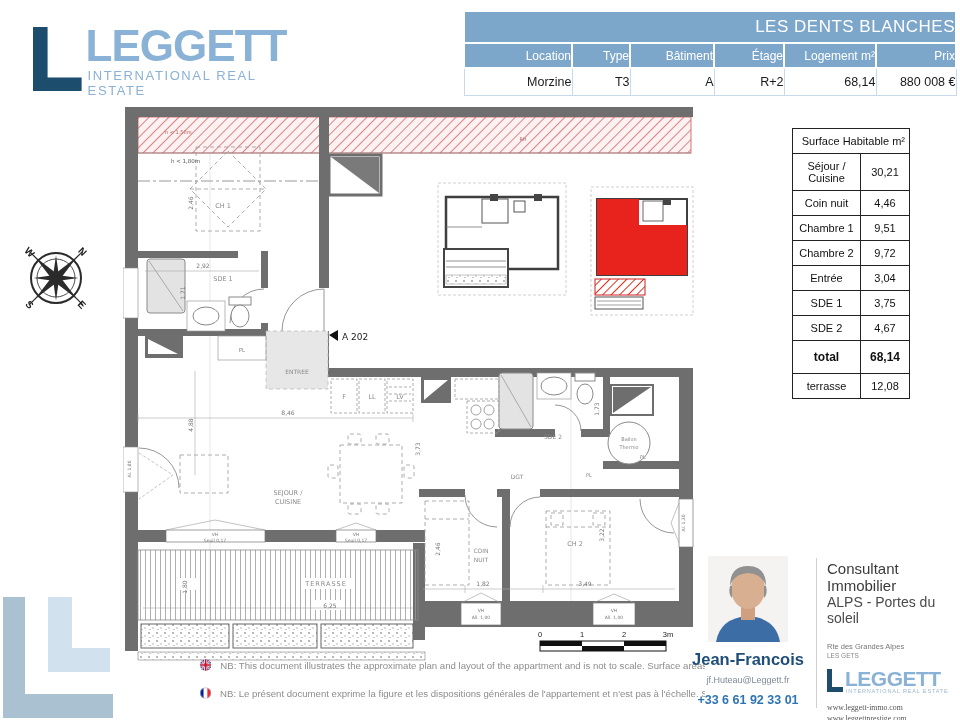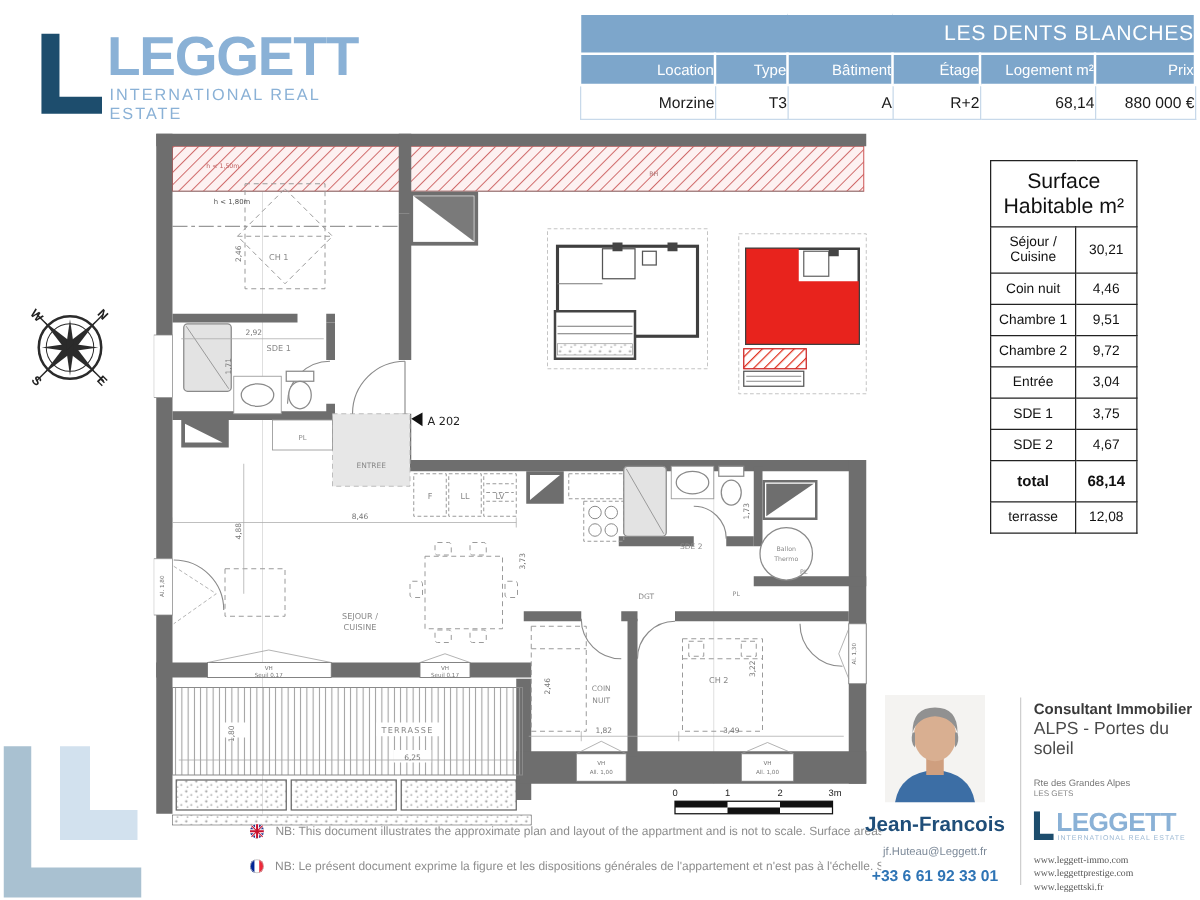--- a/index.html
+++ b/index.html
@@ -17,36 +17,36 @@
   #prop-table { left:463px; top:10px; width:492px; border-collapse:collapse; table-layout:fixed; }
   #prop-table td, #prop-table th { border:2px solid #fff; text-align:right; }
   #prop-table .title-row td { background:#7da6cb; color:#fff; font-size:17px; height:32px; letter-spacing:.5px; }
   #prop-table .head-row td  { background:#7da6cb; color:#fff; font-size:12px; height:25px; }
   #prop-table .data-row td  { background:#fff; color:#1a1a1a; font-size:12.5px; height:27px; border:1px solid #c8d9ea; }
   #prop-table .data-row td:first-child { font-weight:normal; }
 
   
   #surface-table { left:792px; top:128px; width:118px; border-collapse:collapse; background:#fff; }
   #surface-table td { border:1.4px solid #222; font-size:11px; color:#111; text-align:center; padding:6px 2px; }
-  #surface-table td.hd { font-size:17px; padding:6px 4px; }
+  #surface-table td.hd { font-size:11px; padding:6px 4px;text-align:right; }
   #surface-table tr.total td { font-weight:bold; font-size:12px; padding:9px 2px; }
 
   
   .note-row { left:200px; width:505px; height:20px; display:flex; align-items:center; gap:9px; }
   .note-text { font-size:9.6px; color:#8d8d8d; white-space:nowrap; overflow:hidden; }
 
   
   #consultant { left:692px; top:556px; width:266px; height:162px; display:flex; }
   #consult-left { width:112px; text-align:center; }
   #consult-left .cname { font-size:16.5px; font-weight:bold; color:#1f4e79; margin-top:4px; }
   #consult-left .cemail { font-size:9px; color:#7d8a99; margin-top:6px; }
   #consult-left .cphone { font-size:12.5px; font-weight:bold; color:#2e74b5; margin-top:8px; }
   #consult-div { width:1px; background:#cfcfcf; margin:2px 10px 10px 12px; }
   #consult-right { flex:1; padding-top:4px; }
-  #consult-right .ctitle { font-size:12px; font-weight:bold; color:#3a3a3a; }
+  #consult-right .ctitle { font-size:15px; font-weight:normal; color:#3a3a3a; }
   #consult-right .cregion { font-size:14px; color:#4a4a4a; margin-top:0; }
   #consult-right .caddr1 { font-size:7.5px; color:#777; margin-top:16px; }
   #consult-right .caddr2 { font-size:6.5px; color:#888; margin-top:1px; }
   .mini-logo { display:flex; align-items:flex-start; margin-top:10px; }
   .mini-logo .lword { font-size:21px; font-weight:bold; color:#8ab1d6; letter-spacing:-.5px; line-height:19px; }
   .mini-logo .ltag { font-size:5.6px; color:#9db9d4; letter-spacing:.8px; margin-left:1px; }
   .cwebs { margin-top:8px;font-family:Liberation Serif, serif; }
   .cwebs div { font-size:7.8px; color:#555; line-height:11px; }
 
   
@@ -85,21 +85,21 @@
     <td>Étage</td>
     <td>Logement m²</td>
     <td>Prix</td>
   </tr>
   <tr class="data-row">
     <td>Morzine</td>
     <td>T3</td>
     <td>A</td>
     <td>R+2</td>
     <td>68,14</td>
-    <td>880 000 €</td>
+    <td>880 008 €</td>
   </tr>
 </tbody>
   </table>
 
 <table id="surface-table" class="abs">
   <tbody>
       <tr>
         <td colspan="2" class="hd">Surface Habitable m²</td>
       </tr>
   <tr>

